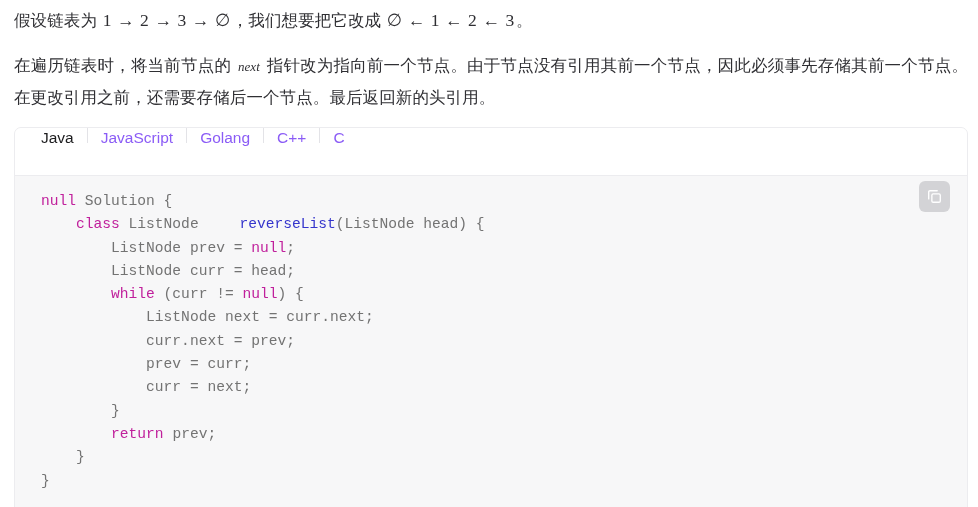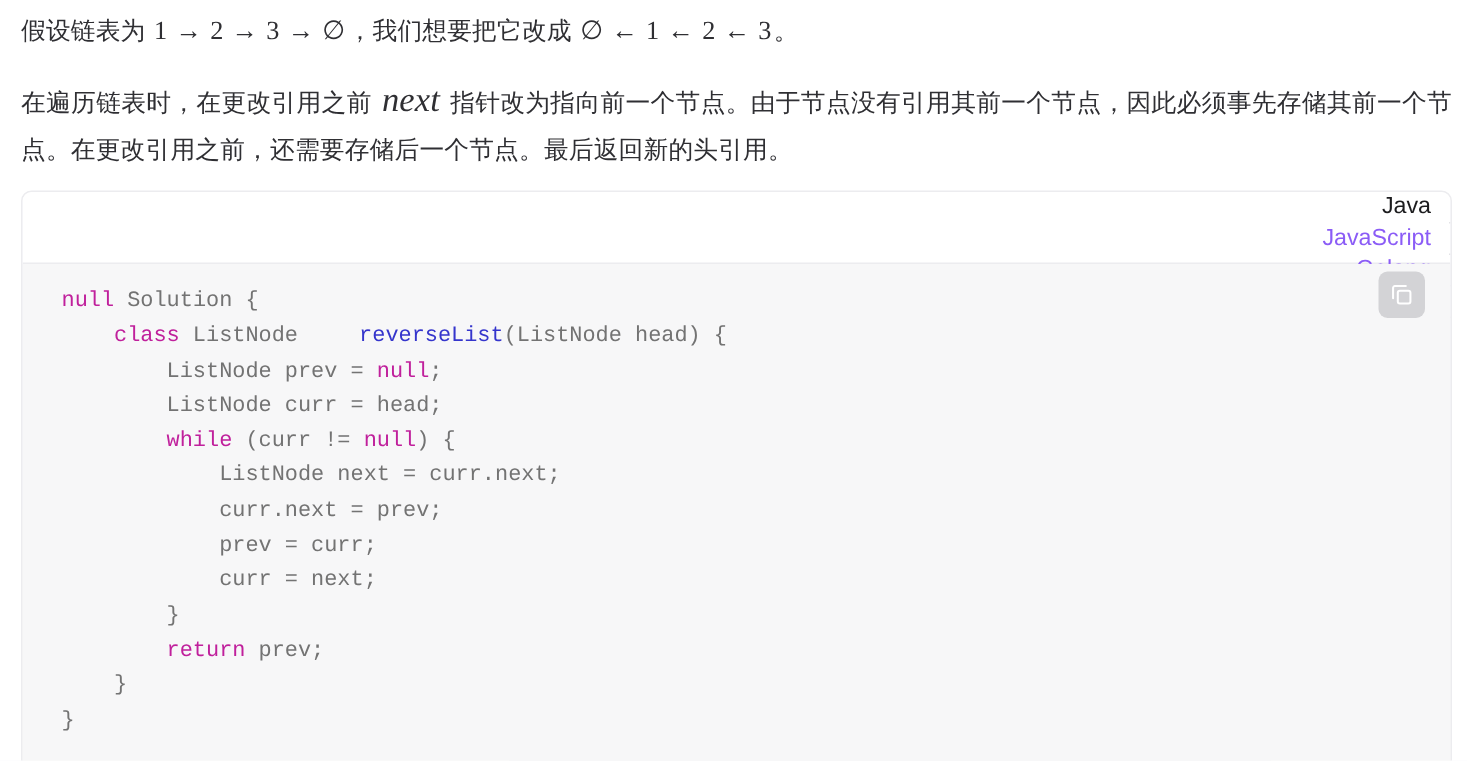--- a/index.html
+++ b/index.html
@@ -46,21 +46,21 @@
     font-family: "Liberation Serif", "DejaVu Serif", serif;
     font-size: 17.5px;
     color: #2f2f33;
     letter-spacing: 0.6px;
     white-space: nowrap;
     padding: 0 1px;
   }
   .math-i {
     font-family: "Liberation Serif", "DejaVu Serif", serif;
     font-style: italic;
-    font-size: 23px;
+    font-size: 13px;
     color: #2f2f33;
     padding: 0 2px;
     white-space: nowrap;
   }
 
   
   .code-card {
     position: absolute;
     left: 14px;
     top: 127px;
@@ -69,23 +69,22 @@
     border-radius: 7px;
     background: #f7f7f8;
     overflow: hidden;
   }
 
   .tabbar {
     height: 48px;
     background: #ffffff;
     border-bottom: 1px solid #ececef;
     display: flex;
-    align-items: flex-end;
+    align-items: flex-start;
     padding-left: 16px;
-    flex-direction: column;
   }
   .tab {
     font-size: 15.5px;
     color: #8b5cf6;
     padding: 0 13px;
     line-height: 20px;
     cursor: pointer;
     white-space: nowrap;
     user-select: none;
   }
@@ -142,21 +141,21 @@
 </style>
 </head>
 <body>
 
 <div class="page">
 
   <div class="prose">
 
     <p class="para p1"><span>假设链表为 </span><span class="math">1 → 2 → 3 → ∅</span><span>，我们想要把它改成 </span><span class="math">∅ ← 1 ← 2 ← 3</span><span>。</span></p>
 
-    <p class="para p2"><span>在遍历链表时，在更改引用之前 </span><span class="math-i">next</span><span> 指针改为指向前一个节点。由于节点没有引用其前一个节点，因此必须事先存储其前一个节点。在更改引用之前，还需要存储后一个节点。最后返回新的头引用。</span></p>
+    <p class="para p2"><span>在遍历链表时，将当前节点的 </span><span class="math-i">next</span><span> 指针改为指向前一个节点。由于节点没有引用其前一个节点，因此必须事先存储其前一个节点。在更改引用之前，还需要存储后一个节点。最后返回新的头引用。</span></p>
 
   </div>
 
   <div class="code-card">
 
     <div class="tabbar">
       <div class="tab active">Java</div>
       <div class="tab-sep"></div>
       <div class="tab">JavaScript</div>
       <div class="tab-sep"></div>

